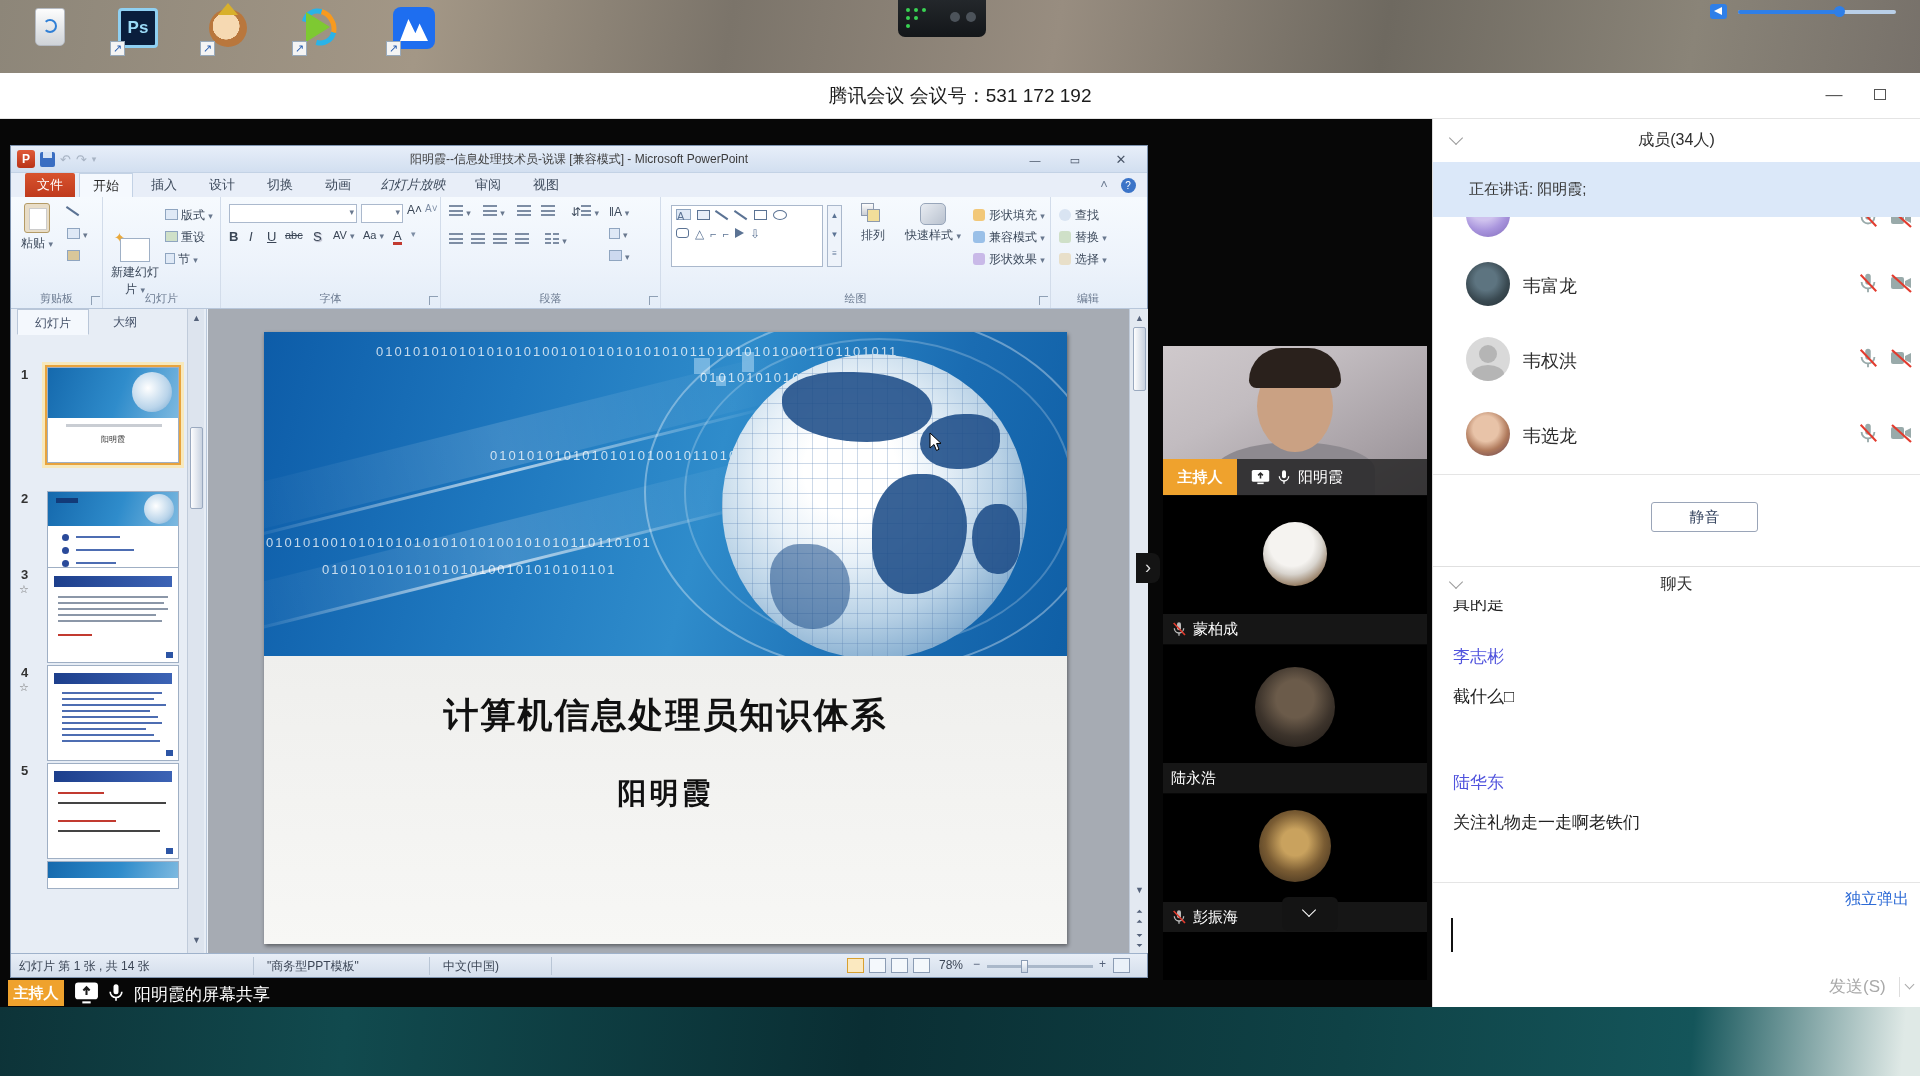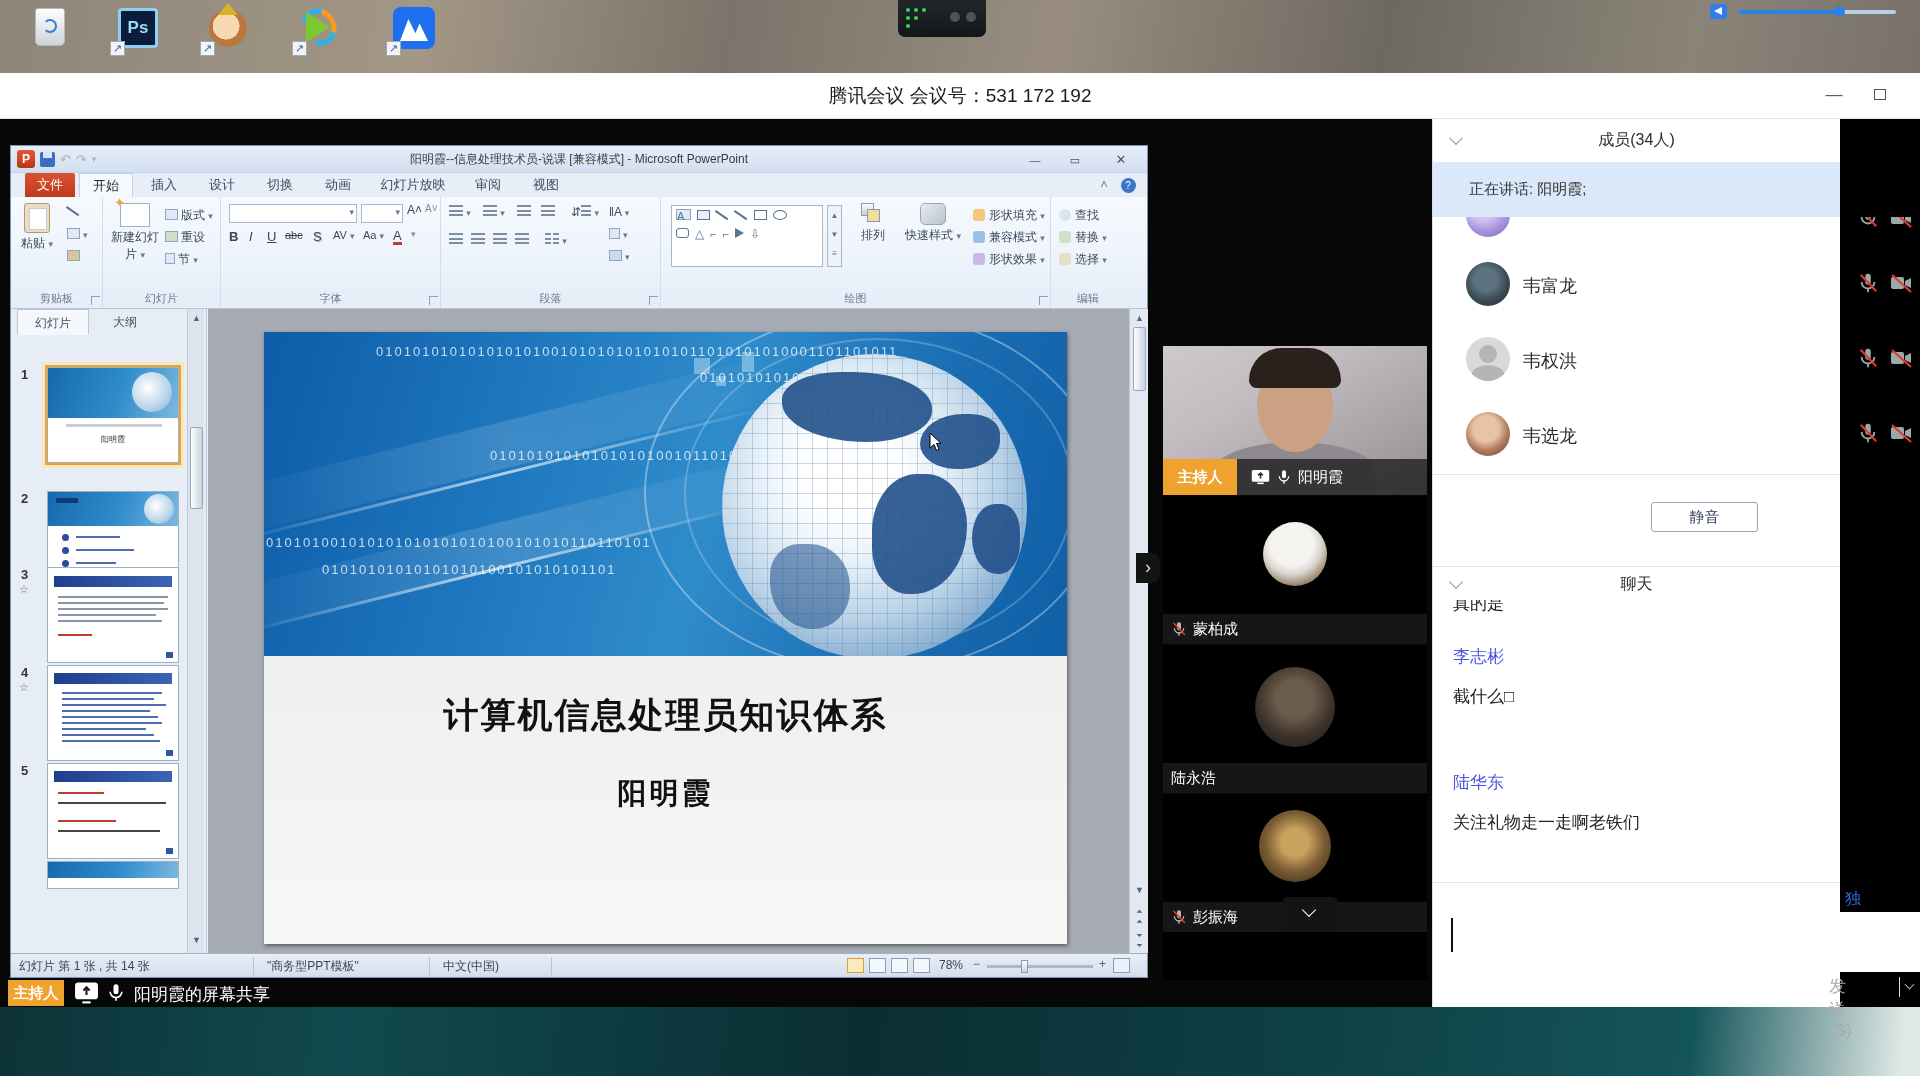--- a/index.html
+++ b/index.html
@@ -37,21 +37,21 @@
   .vol-track { position:absolute; left:28px; top:7px; width:158px; height:4px; background:#b9cfe8; border-radius:2px; }
   .vol-fill { position:absolute; left:0; top:0; height:4px; width:100px; background:#2f7fe8; border-radius:2px; }
   .vol-knob { position:absolute; left:96px; top:-4px; width:11px; height:11px; border-radius:50%; background:#2f7fe8; }
 
   
   .mw-titlebar { left:0; top:73px; width:1920px; height:46px; background:#ffffff; border-bottom:1px solid #e4e4e4; }
   .mw-title { width:100%; text-align:center; line-height:46px; font-size:19px; color:#1c1c1c; }
   .wbtn { position:absolute; top:0; width:44px; height:46px; color:#555; font-size:17px; text-align:center; line-height:44px; }
   .wbtn .sq { display:inline-block; width:12px; height:11px; border:1.6px solid #555; }
   .mw-content { left:0; top:119px; width:1432px; height:888px; background:#070707; }
-  .side-panel { left:1432px; top:119px; width:408px; height:888px; background:#fff; border-left:1px solid #ddd; }
+  .side-panel { left:1432px; top:119px; width:488px; height:888px; background:#fff; border-left:1px solid #ddd; }
 
   
   .ppt { left:10px; top:145px; width:1138px; height:833px; background:#eef3fa; border:1px solid #7e93af; }
   .ppt-titlebar { left:0; top:0; width:100%; height:27px; background:linear-gradient(180deg,#e7eef9,#d2dff0); border-bottom:1px solid #c3d2e5; }
   .ppt-title { width:100%; text-align:center; font-size:12px; color:#3c3c3c; line-height:26px; }
   .qat { left:6px; top:3px; height:20px; display:flex; gap:5px; align-items:center; }
   .p-logo { width:18px; height:18px; background:linear-gradient(180deg,#e05a38,#b93318); border-radius:3px; color:#fff; font-size:12px; font-weight:bold; text-align:center; line-height:18px; }
   .floppy { width:15px; height:15px; background:#3a6ec2; border-radius:2px; position:relative; }
   .floppy:after { content:""; position:absolute; left:3px; top:0; width:9px; height:6px; background:#d7e4f5; }
   .ghost { color:#a8b4c4; font-size:13px; }
@@ -242,21 +242,21 @@
         <div class="pbtn" style="left:1094px;font-size:13px;">✕</div>
       </div>
 
       <div class="abs tabrow">
         <div class="rtab rtab-file" style="left:14px;width:50px;">文件</div>
         <div class="rtab rtab-active" style="left:68px;width:54px;">开始</div>
         <div class="rtab" style="left:126px;width:54px;">插入</div>
         <div class="rtab" style="left:184px;width:54px;">设计</div>
         <div class="rtab" style="left:242px;width:54px;">切换</div>
         <div class="rtab" style="left:300px;width:54px;">动画</div>
-        <div class="rtab" style="left:358px;width:88px;">幻灯片放映</div>
+        <div class="rtab" style="left:358px;width:88px;font-style:italic;">幻灯片放映</div>
         <div class="rtab" style="left:450px;width:54px;">审阅</div>
         <div class="rtab" style="left:508px;width:54px;">视图</div>
         <div class="rtab" style="left:1082px;width:22px;color:#6f7e94;">˄</div>
         <div class="rtab" style="left:1106px;width:22px;"><span style="display:inline-block;width:15px;height:15px;border-radius:50%;background:#3b74c8;color:#fff;font-size:10px;line-height:15px;">?</span></div>
       </div>
 
       <div class="abs ribbon">
 
         <div class="rgroup" style="left:0;width:92px;">
           <div class="bigbtn" style="left:6px;width:40px;">
@@ -264,21 +264,21 @@
             <span>粘贴</span> <span class="dd">▾</span>
           </div>
           <div class="smallbtn" style="left:56px;top:8px;"><span class="diag"></span></div>
           <div class="smallbtn" style="left:56px;top:30px;"><span class="mini-ic"></span><span class="dd">▾</span></div>
           <div class="smallbtn" style="left:56px;top:52px;"><span class="mini-ic" style="background:#d9c79a;"></span></div>
           <div class="glabel">剪贴板</div>
           <div class="launch"></div>
         </div>
 
         <div class="rgroup" style="left:92px;width:118px;">
-          <div class="bigbtn" style="left:6px;width:52px;">
+          <div class="bigbtn" style="left:6px;width:52px;margin-top:35px;">
             <div class="newslide-ic"></div>
             <span>新建幻灯片</span> <span class="dd">▾</span>
           </div>
           <div class="smallbtn" style="left:62px;top:10px;"><span class="mini-ic"></span><span>版式</span> <span class="dd">▾</span></div>
           <div class="smallbtn" style="left:62px;top:32px;"><span class="mini-ic" style="background:#cfe0c8;"></span><span>重设</span></div>
           <div class="smallbtn" style="left:62px;top:54px;"><span class="mini-ic" style="width:10px;"></span><span>节</span> <span class="dd">▾</span></div>
           <div class="glabel">幻灯片</div>
         </div>
 
         <div class="rgroup" style="left:210px;width:220px;">

